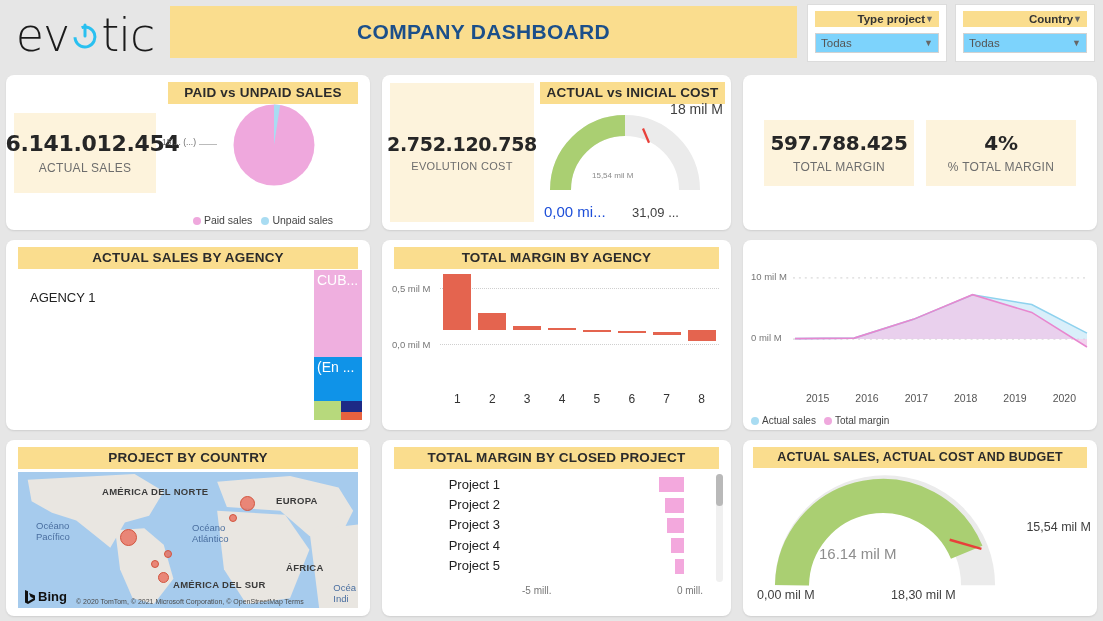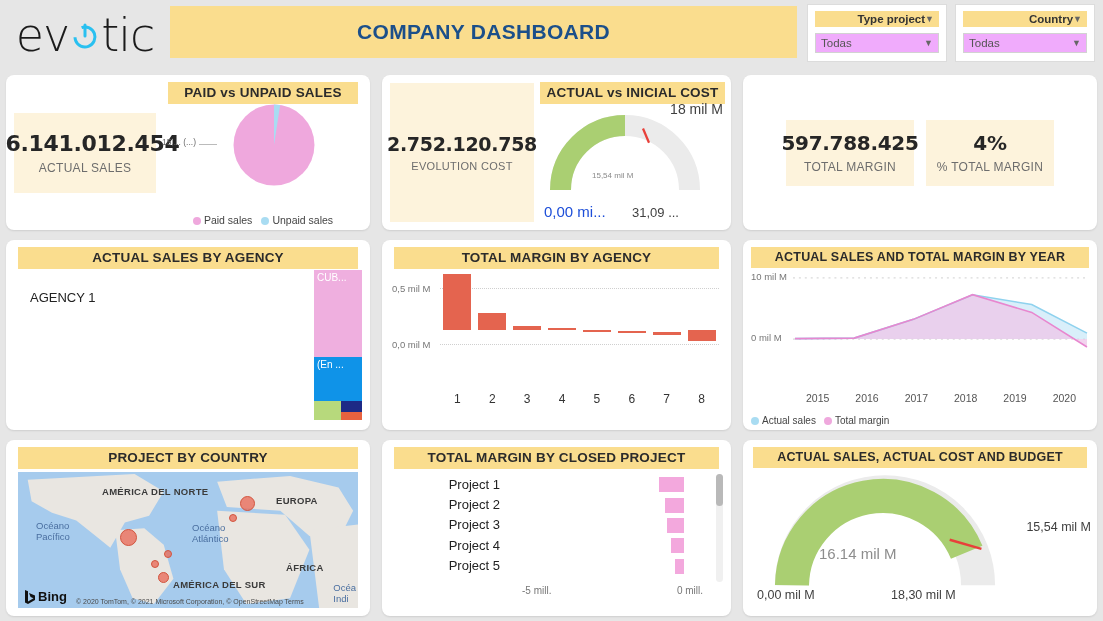--- a/index.html
+++ b/index.html
@@ -41,21 +41,21 @@
   .slicer {
     width: 140px; background: #fff; border: 1px solid #dcdcdc;
     margin: 4px 8px 0 0; padding: 6px 7px 8px 7px; height: 58px;
   }
   .slicer-head {
     background: #fadd8e; color: #333; font-size: 11.5px; font-weight: bold;
     padding: 2px 5px; display: flex; justify-content: flex-end; align-items: center;
     margin-bottom: 6px;
   }
   .slicer-box {
-    border: 1px solid #d2d2d2; background: #f0abfc; color: #555; font-size: 11.5px;
+    border: 1px solid #d2d2d2; background: #7dd3fc; color: #555; font-size: 11.5px;
     padding: 3px 5px; display: flex; justify-content: space-between; align-items: center;
   }
   .chev { color: #666; font-size: 9px; line-height: 1; }
 
   
   .grid {
     position: absolute; top: 70px; left: 0; right: 0; bottom: 0;
     display: grid;
     grid-template-columns: 376px 361px 366px;
     grid-template-rows: 165px 200px 186px;
@@ -98,26 +98,26 @@
   
   .c2 { display: flex; height: 100%; }
   .c2-left { width: 152px; padding: 8px 0 8px 8px; display: flex; flex-direction: column; gap: 4px; }
   .c2-left .kpi { flex: 1; }
   .c2-left .kpi .val { font-size: 19px; }
   .c2-left .kpi .lbl { font-size: 11px; }
   .c2-right { flex: 1; position: relative; }
 
   
   .c3 { display: flex; align-items: center; justify-content: center; gap: 12px; height: 100%; }
-  .c3 .kpi { width: 128px; height: 66px; }
+  .c3 .kpi { width: 150px; height: 66px; }
   .c3 .kpi .val { font-size: 20px; }
 
   
   .treemap { position: absolute; right: 8px; top: 30px; width: 48px; bottom: 10px; display: flex; flex-direction: column; }
-  .tm-tile { position: relative; color: #fff; font-size: 10px; padding: 2px 3px; overflow: hidden; }
+  .tm-tile { position: relative; color: #fff; font-size: 14px; padding: 2px 3px; overflow: hidden; }
   .agency-label { position: absolute; left: 24px; top: 50px; font-size: 13px; color: #222; }
 
   
   .axis-lbl { position: absolute; font-size: 9.5px; color: #777; }
   .gridline { position: absolute; left: 58px; right: 12px; height: 0; border-top: 1px dotted #cfcfcf; }
   .bars { position: absolute; left: 58px; right: 12px; top: 40px; bottom: 46px; display: flex; align-items: flex-end; }
   .bcol { flex: 1; display: flex; justify-content: center; position: relative; height: 100%; }
   .bar { background: #e4644f; width: 28px; position: absolute; }
   .xticks { position: absolute; left: 58px; right: 12px; bottom: 24px; display: flex; }
   .xticks span { flex: 1; text-align: center; font-size: 12px; color: #333; }
@@ -339,21 +339,20 @@
         <span>5</span>
         <span>6</span>
         <span>7</span>
         <span>8</span>
       </div>
     </div>
   </div>
 
   <div class="cell">
     <div class="card">
-      <div class="card-title" style="font-size:12.5px;margin:7px 8px 0 8px">ACTUAL SALES AND TOTAL MARGIN BY YEAR</div>
 
       <div class="axis-lbl" style="left:8px;top:31px">10 mil M</div>
       <div class="axis-lbl" style="left:8px;top:92px">0 mil M</div>
 
       <svg class="area-wrap" viewBox="0 0 300 100" preserveAspectRatio="none">
         <line x1="0" y1="6" x2="300" y2="6" stroke="#cfcfcf" stroke-width="1" stroke-dasharray="2 4"></line>
         <line x1="0" y1="68" x2="300" y2="68" stroke="#cfcfcf" stroke-width="1" stroke-dasharray="2 4"></line>
         <path d="M2 67.5 L62 67 L122 48 L182 23 L242 33 L298 62 L298 68 L2 68 Z" fill="#bfe5f6" opacity=".6"></path>
         <path d="M2 67.5 L62 67 L122 48 L182 23 L242 41 L298 76 L298 68 L2 68 Z" fill="#edc5e8" opacity=".75"></path>
         <polyline points="2,67.5 62,67 122,48 182,23 242,33 298,62" fill="none" stroke="#8fd2ee" stroke-width="1.6"></polyline>

